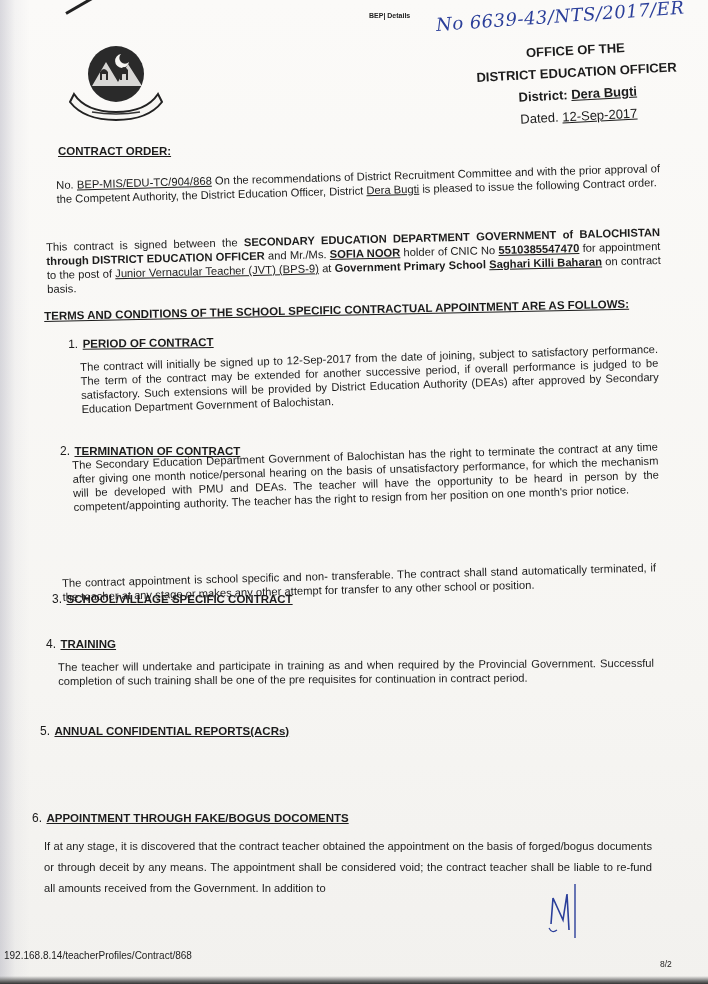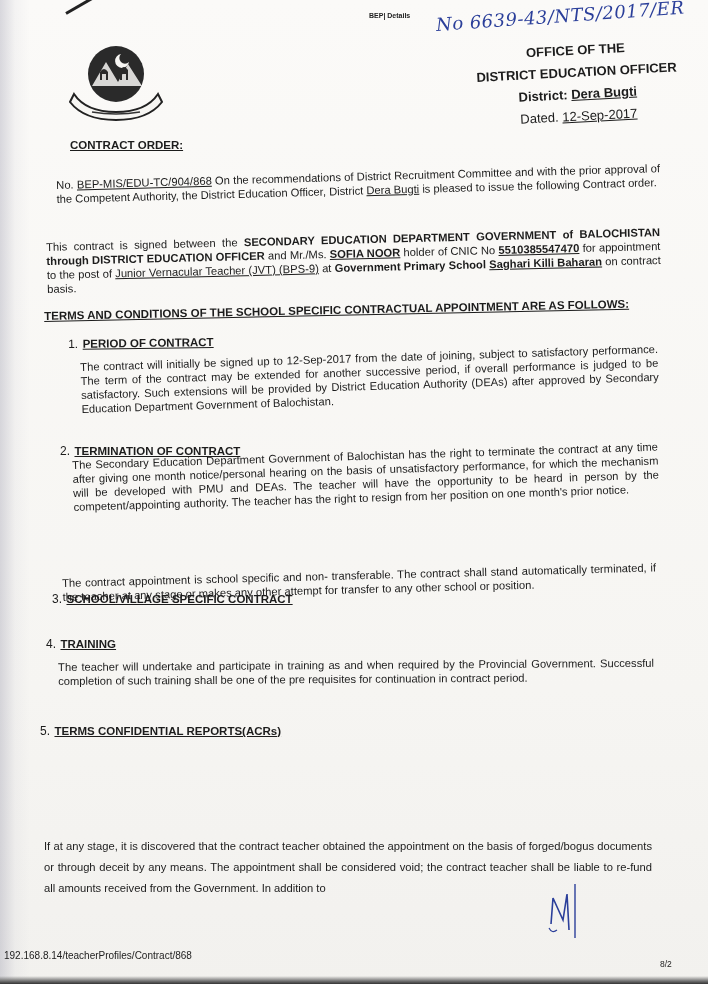--- a/index.html
+++ b/index.html
@@ -68,21 +68,21 @@
     <div class="office-line">
       <span>District:</span>
       <span class="u">Dera Bugti</span>
     </div>
     <div class="office-line" style="font-weight:normal;">
       <span>Dated.</span>
       <span class="u">12-Sep-2017</span>
     </div>
   </div>
 
-  <div class="block heading" style="left:58px; top:139px;margin-left:12px;">CONTRACT ORDER:</div>
+  <div class="block heading" style="left:58px; top:145px;">CONTRACT ORDER:</div>
   <div class="block para" style="left:56px; top:178px; width:604px; transform:rotate(-1.6deg);">
     <span>No.</span>
     <span class="u">BEP-MIS/EDU-TC/904/868</span>
     <span>On the recommendations of District Recruitment Committee and with the prior approval of the Competent Authority, the District Education Officer, District</span>
     <span class="u">Dera Bugti</span>
     <span>is pleased to issue the following Contract order.</span>
   </div>
 
   <div class="block para" style="left:46px; top:240px; width:614px; transform:rotate(-1.4deg);">
     <span>This contract is signed between the</span>
@@ -120,23 +120,27 @@
   <div class="block para" style="left:62px; top:576px; width:594px; transform:rotate(-1.5deg);">The contract appointment is school specific and non- transferable. The contract shall stand automatically terminated, if the teacher at any stage or makes any other attempt for transfer to any other school or position.</div>
 
   <div class="block" style="left:46px; top:634px;text-align:center;">
     <span class="num">4.</span>
     <span class="heading">TRAINING</span>
   </div>
   <div class="block para" style="left:58px; top:660px; width:596px; transform:rotate(-0.4deg);">The teacher will undertake and participate in training as and when required by the Provincial Government. Successful completion of such training shall be one of the pre requisites for continuation in contract period.</div>
 
   <div class="block" style="left:40px; top:721px;">
     <span class="num">5.</span>
-    <span class="heading">TERMS CONFIDENTIAL REPORTS(ACRs)</span>
+    <span class="heading">ANNUAL CONFIDENTIAL REPORTS(ACRs)</span>
   </div>
 
+  <div class="block" style="left:32px; top:808px;">
+    <span class="num">6.</span>
+    <span class="heading">APPOINTMENT THROUGH FAKE/BOGUS DOCOMENTS</span>
+  </div>
   <div class="block para" style="left:44px; top:836px; width:608px; line-height:21px;">If at any stage, it is discovered that the contract teacher obtained the appointment on the basis of forged/bogus documents or through deceit by any means. The appointment shall be considered void; the contract teacher shall be liable to re-fund all amounts received from the Government. In addition to</div>
 
   <svg class="signature" viewBox="0 0 40 60">
     <path d="M6 44 L8 18 L18 40 L22 14 L24 50" stroke="#2b3f9a" stroke-width="1.6" fill="none"></path>
     <path d="M30 4 L30 58" stroke="#2b3f9a" stroke-width="1.4" fill="none"></path>
     <path d="M4 48 q3 6 8 2" stroke="#2b3f9a" stroke-width="1.2" fill="none"></path>
   </svg>
 
   <div class="footer-url">192.168.8.14/teacherProfiles/Contract/868</div>
   <div class="footer-page">8/2</div>

